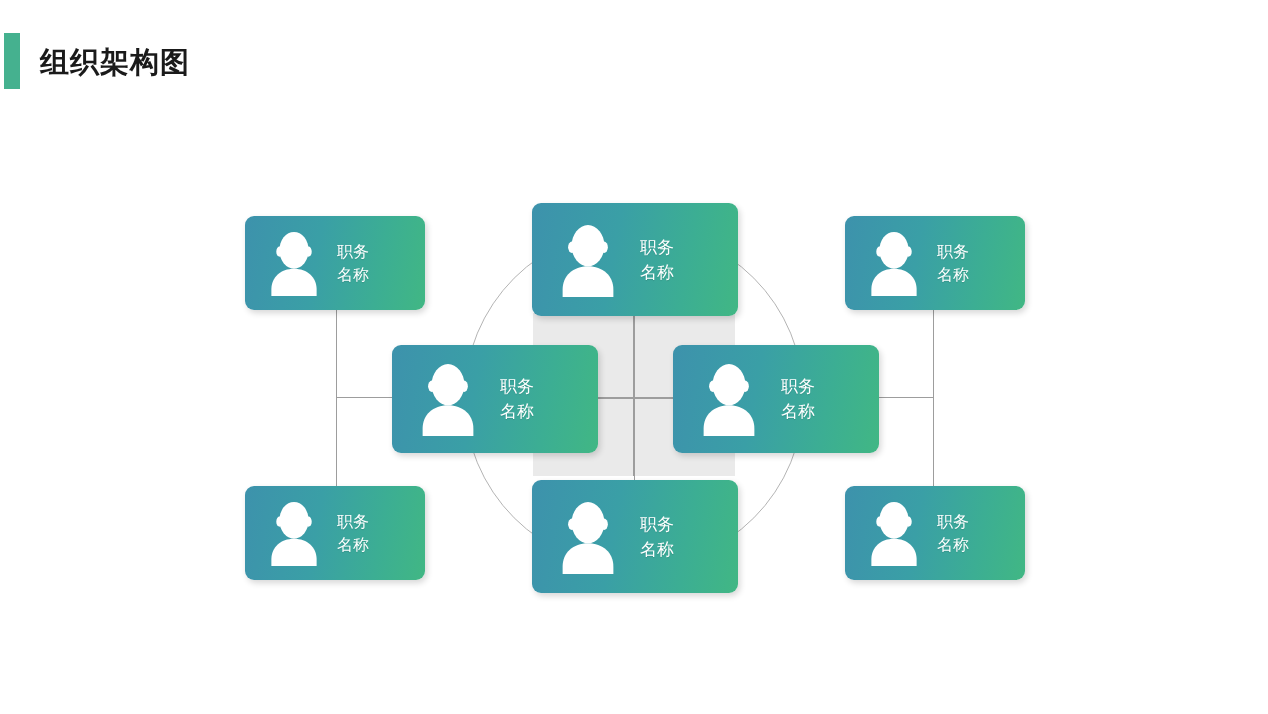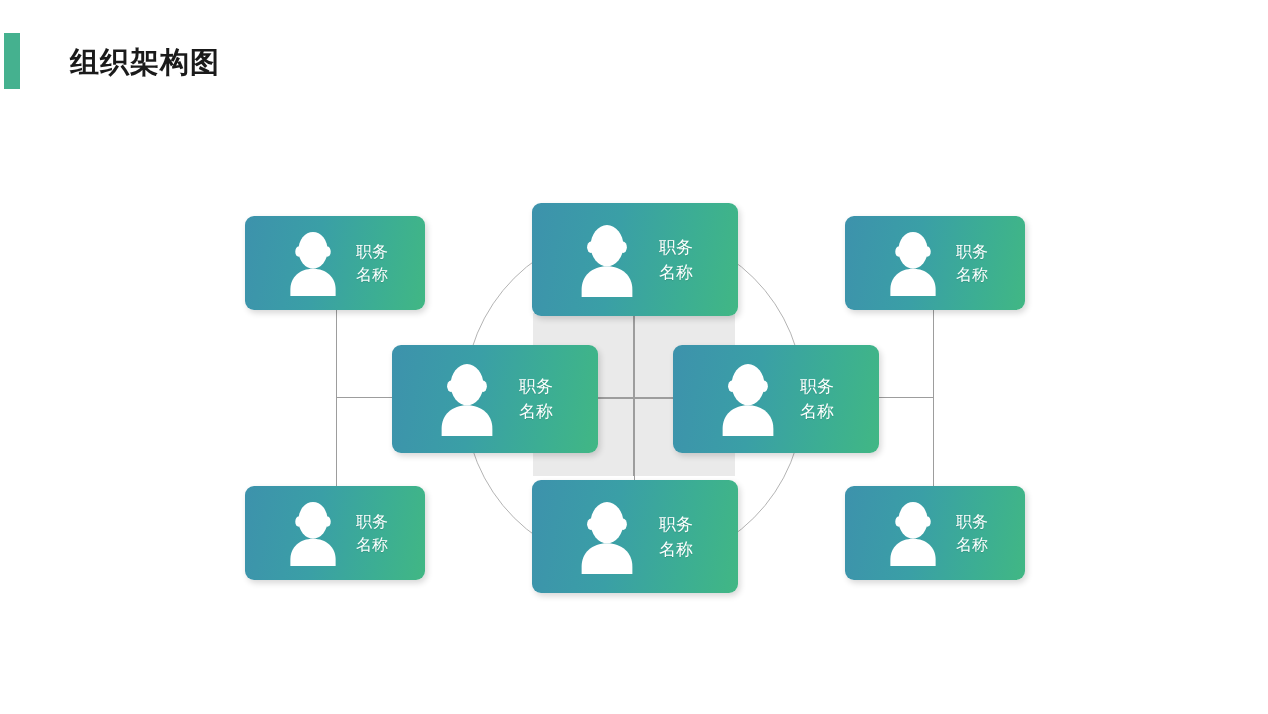--- a/index.html
+++ b/index.html
@@ -34,21 +34,20 @@
   #title-text {
     position: absolute;
     left: 40px;
     top: 44px;
     font-size: 29px;
     font-weight: bold;
     color: #1a1a1a;
     letter-spacing: 1px;
     line-height: 36px;
     white-space: nowrap;
-    margin-left: 30px;
   }
 
   
   #diagram {
     position: absolute;
     left: 0;
     top: 0;
     width: 1268px;
     height: 714px;
   }
@@ -79,21 +78,20 @@
   
   .card {
     position: absolute;
     border-radius: 9px;
     background: linear-gradient(100deg, #3d92ac 0%, #3a9fa6 38%, #3cae93 72%, #41b784 100%);
     box-shadow: 2px 3px 6px rgba(0,0,0,0.16);
     box-sizing: border-box;
     display: flex;
     align-items: center;
     overflow: hidden;
-    padding-left: 19px;
   }
   .card-avatar {
     flex: 0 0 auto;
     display: flex;
     align-items: center;
     justify-content: center;
   }
   .card-text {
     flex: 1 1 auto;
     color: #ffffff;

